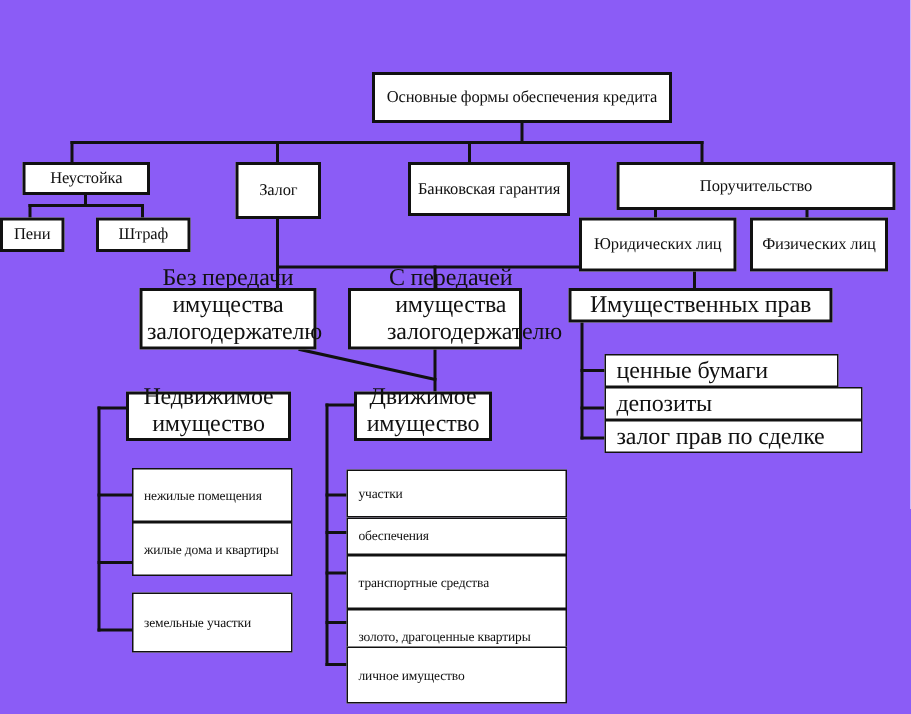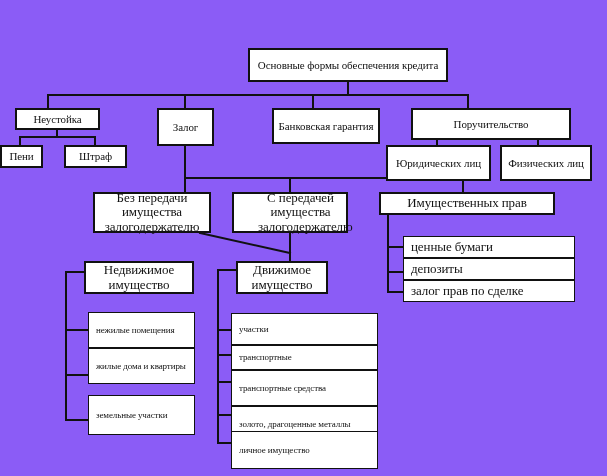--- a/index.html
+++ b/index.html
@@ -39,21 +39,21 @@
   .node.thin { border-width: 1.5px; }
   .node .lbl {
     display: block;
     width: 100%;
     padding: 0 3px;
     box-sizing: border-box;
     letter-spacing: -0.1px;
   }
   .node.left .lbl { text-align: left; padding-left: 7px; }
   .f11 { font-size: 11px; }
-  .f10 { font-size: 13px; }
+  .f10 { font-size: 16px; align-items: flex-end; }
   .f9  { font-size: 9px; }
 </style>
 </head>
 <body>
 
 <div id="canvas">
 
   <svg class="wires" viewBox="0 0 607 476" xmlns="http://www.w3.org/2000/svg">
     <g stroke="#111111" stroke-width="2" fill="none" stroke-linecap="square">
 
@@ -114,21 +114,21 @@
   </div>
 
   <div class="node f11" style="left:157px; top:108px; width:57px; height:38px;">
     <span class="lbl">Залог</span>
   </div>
 
   <div class="node f11" style="left:272px; top:108px; width:108px; height:36px;">
     <span class="lbl">Банковская гарантия</span>
   </div>
 
-  <div class="node f11" style="left:411px; top:108px; width:160px; height:32px;justify-content:center;">
+  <div class="node f11" style="left:411px; top:108px; width:186px; height:32px;justify-content:center;">
     <span class="lbl">Поручительство</span>
   </div>
 
   <div class="node f11" style="left:0px; top:145px; width:43px; height:23px;">
     <span class="lbl">Пени</span>
   </div>
 
   <div class="node f11" style="left:64px; top:145px; width:63px; height:23px;">
     <span class="lbl">Штраф</span>
   </div>
@@ -146,21 +146,21 @@
   </div>
 
   <div class="node f10" style="left:232px; top:192px; width:116px; height:41px;padding-left:21px;">
     <span class="lbl">С передачей имущества залогодержателю</span>
   </div>
 
   <div class="node f10" style="left:379px; top:192px; width:176px; height:23px;">
     <span class="lbl">Имущественных прав</span>
   </div>
 
-  <div class="node thin f10 left" style="left:403px; top:236px; width:172px; height:22px;">
+  <div class="node thin f10 left" style="left:403px; top:236px; width:156px; height:22px;">
     <span class="lbl">ценные бумаги</span>
   </div>
 
   <div class="node thin f10 left" style="left:403px; top:258px; width:172px; height:22px;">
     <span class="lbl">депозиты</span>
   </div>
 
   <div class="node thin f10 left" style="left:403px; top:280px; width:172px; height:22px;">
     <span class="lbl">залог прав по сделке</span>
   </div>
@@ -183,28 +183,28 @@
 
   <div class="node thin f9 left" style="left:88px; top:395px; width:107px; height:40px;">
     <span class="lbl">земельные участки</span>
   </div>
 
   <div class="node thin f9 left" style="left:231px; top:313px; width:147px; height:32px;">
     <span class="lbl">участки</span>
   </div>
 
   <div class="node thin f9 left" style="left:231px; top:345px; width:147px; height:25px;">
-    <span class="lbl">транспортные</span>
+    <span class="lbl">обеспечения</span>
   </div>
 
   <div class="node thin f9 left" style="left:231px; top:370px; width:147px; height:36px;">
     <span class="lbl">транспортные средства</span>
   </div>
 
   <div class="node thin f9 left" style="left:231px; top:406px; width:147px; height:36px;">
-    <span class="lbl">золото, драгоценные металлы</span>
+    <span class="lbl">золото, драгоценные квартиры</span>
   </div>
 
   <div class="node thin f9 left" style="left:231px; top:431px; width:147px; height:38px;">
     <span class="lbl">личное имущество</span>
   </div>
 
 </div>
 
 </body></html>

